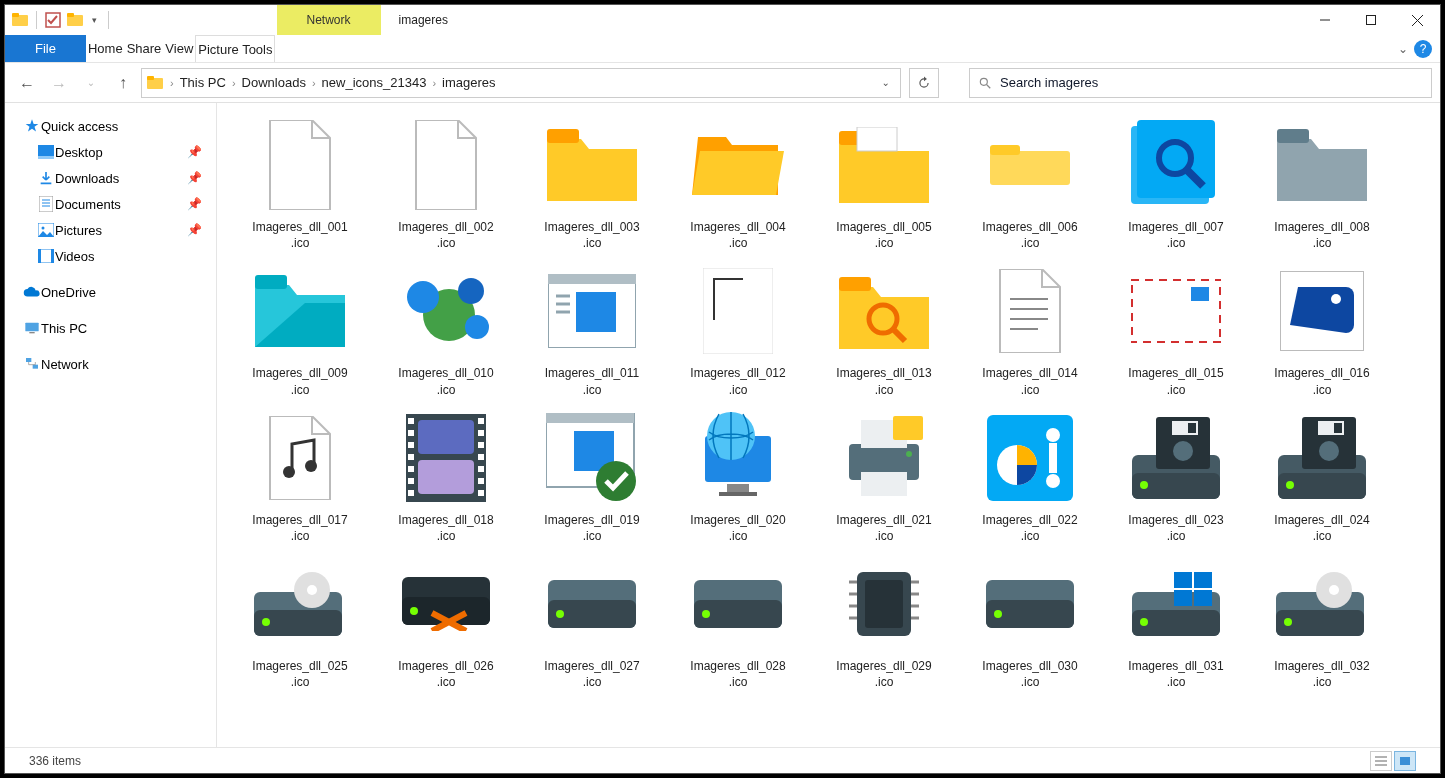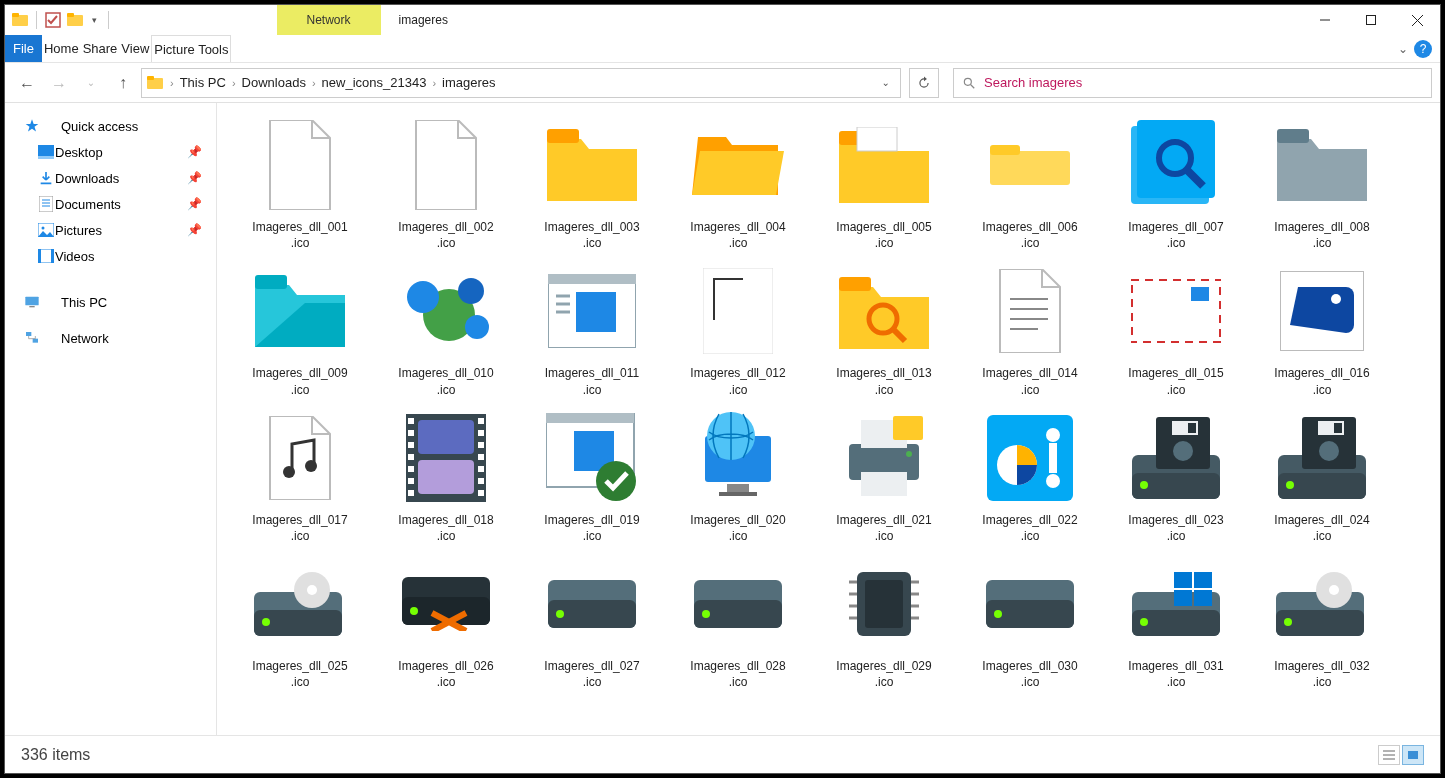--- a/index.html
+++ b/index.html
@@ -8,48 +8,48 @@
 .titlebar{height:30px;display:flex;align-items:center;background:#fff}
 .titlebar .left{display:flex;align-items:center;gap:4px;padding-left:6px}
 .tb-ico{width:18px;height:18px;display:flex;align-items:center;justify-content:center}
 .qat-sep{width:1px;height:18px;background:#ccc;margin:0 3px}
 .qat-dd{font-size:9px;color:#555;padding:0 4px}
 .manage-tab{margin-left:165px;height:30px;display:flex;flex-direction:column;align-items:center;justify-content:center;background:#ebec63;padding:0 30px;font-size:12px;color:#333}
 .title-text{margin-left:18px;font-size:12px;color:#222}
 .win-controls{margin-left:auto;display:flex}
 .win-btn{width:46px;height:30px;display:flex;align-items:center;justify-content:center;color:#222}
 .ribbon{height:28px;border-bottom:1px solid #e5e5e5;display:flex;align-items:stretch}
-.file-tab{background:#1976d2;color:#fff;font-size:13px;padding:0 8px;display:flex;align-items:center}
+.file-tab{background:#1976d2;color:#fff;font-size:13px;padding:0 30px;display:flex;align-items:center}
 .rtab{font-size:13px;color:#222;padding:0 2px;display:flex;align-items:center}
 .rtab.pic{border-top:1px solid #ddd;border-left:1px solid #ddd;border-right:1px solid #ddd}
 .ribbon-right{margin-left:auto;display:flex;align-items:center;padding-right:8px;gap:6px}
 .chev{color:#666;font-size:12px}
 .help{width:18px;height:18px;border-radius:50%;background:#1e88e5;color:#fff;font-size:12px;display:flex;align-items:center;justify-content:center}
 .navbar{height:40px;border-bottom:1px solid #e1e1e1;display:flex;align-items:center;padding:0 8px;gap:4px}
 .nav-btn{width:28px;height:28px;display:flex;align-items:center;justify-content:center;color:#555;font-size:16px}
 .nav-btn.disabled{color:#bbb}
 .address{flex:0 0 auto;width:760px;height:30px;border:1px solid #ccc;display:flex;align-items:center;padding:0 4px;font-size:13px}
 .addr-sep{color:#888;margin:0 6px;font-size:11px}
 .addr-seg{color:#222}
 .addr-right{margin-left:auto;display:flex;align-items:center;gap:10px;padding-right:6px;color:#555}
 .refresh-btn{width:30px;height:30px;border:1px solid #ccc;display:flex;align-items:center;justify-content:center;margin-left:4px}
-.search{flex:1;height:30px;border:1px solid #ccc;margin-left:10px;display:flex;align-items:center;padding:0 8px;color:#be185d;font-size:13px;gap:8px}
+.search{flex:1;height:30px;border:1px solid #ccc;margin-left:26px;display:flex;align-items:center;padding:0 8px;color:#0f172a;font-size:13px;gap:8px}
 .body{flex:1;display:flex;overflow:hidden}
 .sidebar{width:212px;border-right:1px solid #e5e5e5;padding:10px 0;font-size:13px;overflow-y:auto}
 .side-item{display:flex;align-items:center;padding:4px 10px 4px 32px;position:relative}
 .side-item .pin{position:absolute;right:14px;color:#666;font-size:12px}
-.side-group{padding:4px 10px 4px 18px;display:flex;align-items:center;gap:20px}
+.side-group{padding:4px 10px 4px 18px;display:flex;align-items:center;gap:0}
 .side-gap{height:10px}
 .si-ico{width:18px;height:18px;display:flex;align-items:center;justify-content:center}
 .content{flex:1;overflow:auto;padding:12px 10px}
 .grid{display:grid;grid-template-columns:repeat(8,146px);gap:10px 0}
 .cell{display:flex;flex-direction:column;align-items:center;text-align:center;font-size:12px;color:#222}
 .thumb{width:100px;height:100px;display:flex;align-items:center;justify-content:center;margin-bottom:4px}
 .cap{line-height:1.35;max-width:130px}
-.status{height:38px;border-top:1px solid #e5e5e5;display:flex;align-items:center;padding:0 16px;font-size:16px;color:#444}
+.status{height:26px;border-top:1px solid #e5e5e5;display:flex;align-items:center;padding:0 24px;font-size:12px;color:#444}
 .status .views{margin-left:auto;display:flex;gap:2px}
 .view-btn{width:22px;height:20px;border:1px solid #ccc;display:flex;align-items:center;justify-content:center}
 .view-btn.active{background:#cde6f7;border-color:#7ab5e0}
 svg{display:block}
 </style>
 </head>
 <body>
 
 <div class="window">
 
@@ -212,20 +212,28 @@
               <svg width="16" height="14">
                 <rect width="16" height="14" fill="#fff" stroke="#1e88e5"></rect>
                 <rect x="0" width="3" height="14" fill="#1e88e5"></rect>
                 <rect x="13" width="3" height="14" fill="#1e88e5"></rect>
               </svg>
             </span>
             <span>Videos</span>
           </div>
         </div>
       <div class="side-gap"></div>
+      <div class="side-group">
+        <span class="si-ico">
+            <svg width="18" height="12" viewBox="0 0 24 16">
+              <path d="M6 14a5 5 0 010-10 6 6 0 0111 2 4 4 0 012 8z" fill="#0078d4"></path>
+            </svg>
+          </span>
+        <span>OneDrive</span>
+      </div>
       <div class="side-gap"></div>
       <div class="side-group selected">
         <span class="si-ico">
             <svg width="16" height="16" viewBox="0 0 24 24">
               <rect x="2" y="4" width="20" height="13" rx="1" fill="#4fa3e3"></rect>
               <rect x="8" y="18" width="8" height="2" fill="#888"></rect>
             </svg>
           </span>
         <span>This PC</span>
       </div>

